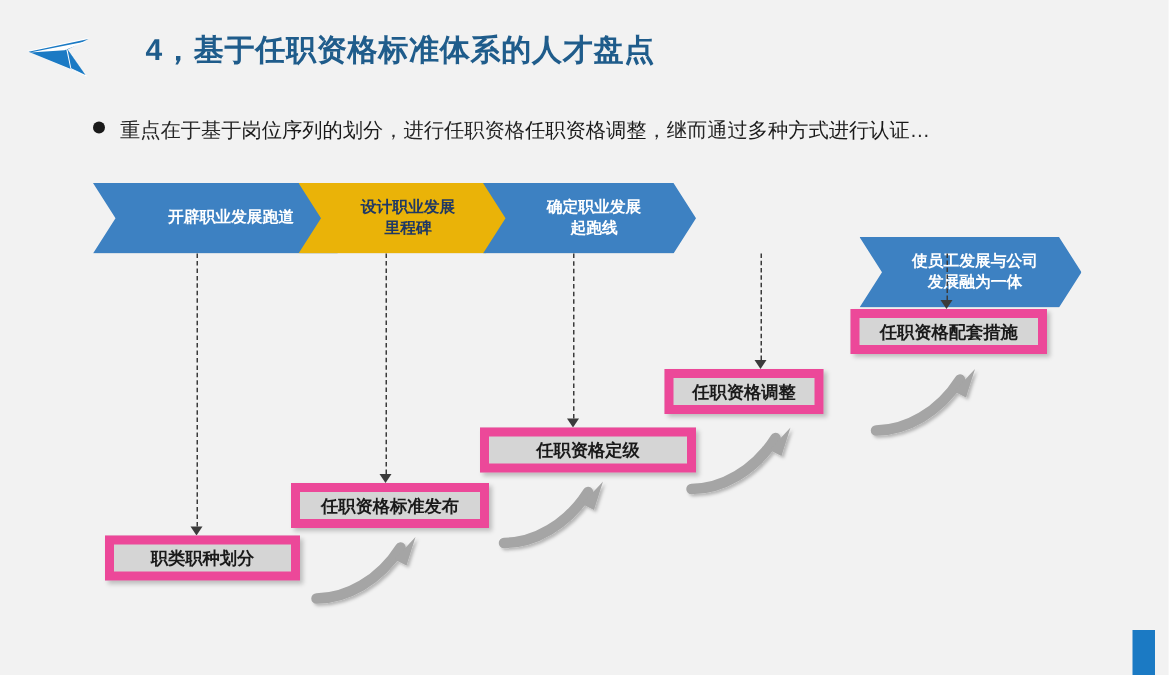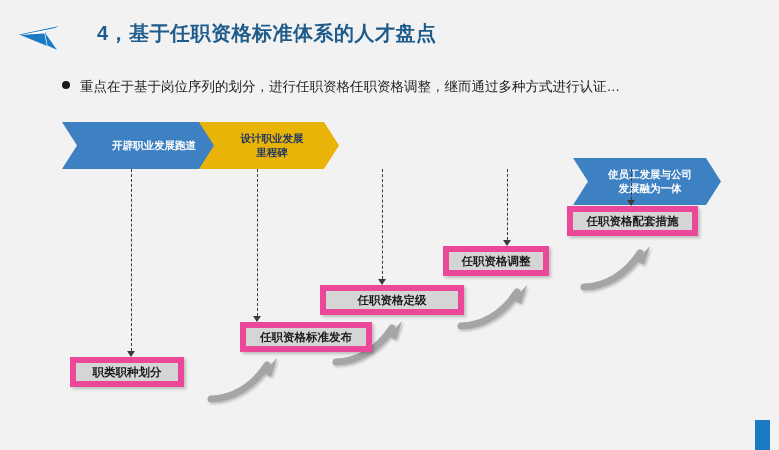--- a/index.html
+++ b/index.html
@@ -161,20 +161,25 @@
   </div>
 
   <div class="chev dark chev-shape first" style="left:62px; width:178px;">
     <span>开辟职业发展跑道</span>
   </div>
   <div class="chev light chev-shape" style="left:199px; width:140px;">
     <span>
       <span>设计职业发展</span><br><span>里程碑</span>
     </span>
   </div>
+  <div class="chev dark chev-shape" style="left:322px; width:142px;">
+    <span>
+      <span>确定职业发展</span><br><span>起跑线</span>
+    </span>
+  </div>
   <div class="chev dark chev-shape" style="left:573px; width:148px;margin-top:36px;">
     <span>
       <span>使员工发展与公司</span><br><span>发展融为一体</span>
     </span>
   </div>
 
   <div class="dash" style="left:131px; top:169px; height:182px;"></div>
   <div class="arrowhead" style="left:127px; top:351px;"></div>
 
   <div class="dash" style="left:257px; top:169px; height:147px;"></div>
@@ -215,24 +220,24 @@
     </g>
   </svg>
 
   <svg class="curve" style="left:578px; top:243px;" width="100" height="55">
     <g filter="url(#sh1)">
       <path d="M6,44 C26,44 48,32 62,10" stroke="#a5a5a5" stroke-width="7" fill="none" stroke-linecap="round"></path>
       <polygon points="58,18 72,3 66,22" fill="#a5a5a5"></polygon>
     </g>
   </svg>
 
-  <div class="step" style="left:70px; top:357px; width:114px;">
+  <div class="step" style="left:70px; top:357px; width:130px;">
     <span>职类职种划分</span>
   </div>
-  <div class="step" style="left:194px; top:322px; width:132px;margin-left:46px;">
+  <div class="step" style="left:194px; top:322px; width:132px;">
     <span>任职资格标准发布</span>
   </div>
   <div class="step" style="left:320px; top:285px; width:144px;">
     <span>任职资格定级</span>
   </div>
   <div class="step" style="left:443px; top:246px; width:106px;">
     <span>任职资格调整</span>
   </div>
   <div class="step" style="left:567px; top:206px; width:131px;">
     <span>任职资格配套措施</span>

